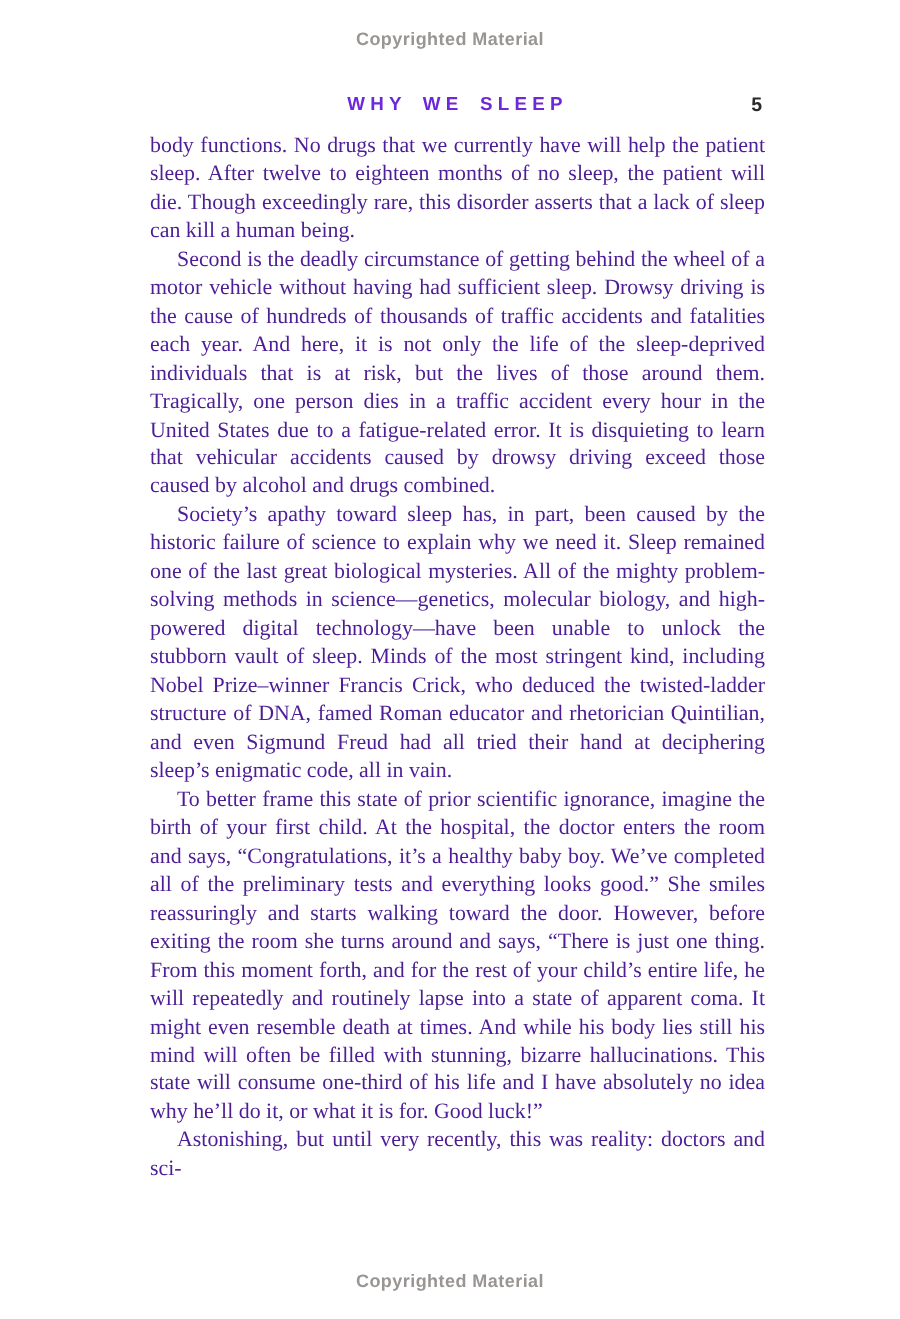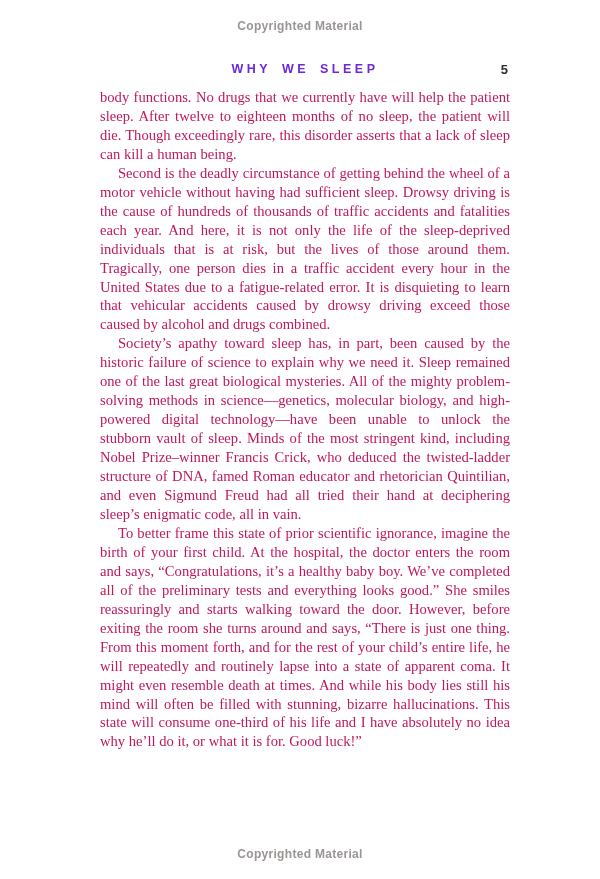--- a/index.html
+++ b/index.html
@@ -56,21 +56,21 @@
     font-weight: bold;
     letter-spacing: 0;
     color: #2b2b2b;
   }
 
   .body-text {
     position: absolute;
     top: 88px;
     left: 100px;
     width: 410px;
-    color: #be185d;
+    color: #4c1d95;
     font-size: 14.6px;
     line-height: 18.95px;
     text-align: justify;
   }
   .body-text p {
     margin: 0;
     padding: 0;
     text-indent: 18px;
   }
   .body-text p.no-indent {
@@ -87,17 +87,18 @@
   <div class="page-header">
     <span class="running-title">WHY WE SLEEP</span>
     <span class="page-number">5</span>
   </div>
 
   <div class="body-text">
     <p class="no-indent">body functions. No drugs that we currently have will help the patient sleep. After twelve to eighteen months of no sleep, the patient will die. Though exceedingly rare, this disorder asserts that a lack of sleep can kill a human being.</p>
     <p>Second is the deadly circumstance of getting behind the wheel of a motor vehicle without having had sufficient sleep. Drowsy driving is the cause of hundreds of thousands of traffic accidents and fatalities each year. And here, it is not only the life of the sleep-deprived individuals that is at risk, but the lives of those around them. Tragically, one person dies in a traffic accident every hour in the United States due to a fatigue-related error. It is disquieting to learn that vehicular accidents caused by drowsy driving exceed those caused by alcohol and drugs combined.</p>
     <p>Society’s apathy toward sleep has, in part, been caused by the historic failure of science to explain why we need it. Sleep remained one of the last great biological mysteries. All of the mighty problem-solving methods in science—genetics, molecular biology, and high-powered digital technology—have been unable to unlock the stubborn vault of sleep. Minds of the most stringent kind, including Nobel Prize–winner Francis Crick, who deduced the twisted-ladder structure of DNA, famed Roman educator and rhetorician Quintilian, and even Sigmund Freud had all tried their hand at deciphering sleep’s enigmatic code, all in vain.</p>
     <p>To better frame this state of prior scientific ignorance, imagine the birth of your first child. At the hospital, the doctor enters the room and says, “Congratulations, it’s a healthy baby boy. We’ve completed all of the preliminary tests and everything looks good.” She smiles reassuringly and starts walking toward the door. However, before exiting the room she turns around and says, “There is just one thing. From this moment forth, and for the rest of your child’s entire life, he will repeatedly and routinely lapse into a state of apparent coma. It might even resemble death at times. And while his body lies still his mind will often be filled with stunning, bizarre hallucinations. This state will consume one-third of his life and I have absolutely no idea why he’ll do it, or what it is for. Good luck!”</p>
+    <p>Astonishing, but until very recently, this was reality: doctors and sci-</p>
   </div>
 
   <div class="copyright-notice copyright-bottom">Copyrighted Material</div>
 
 </div>
 
 </body></html>

